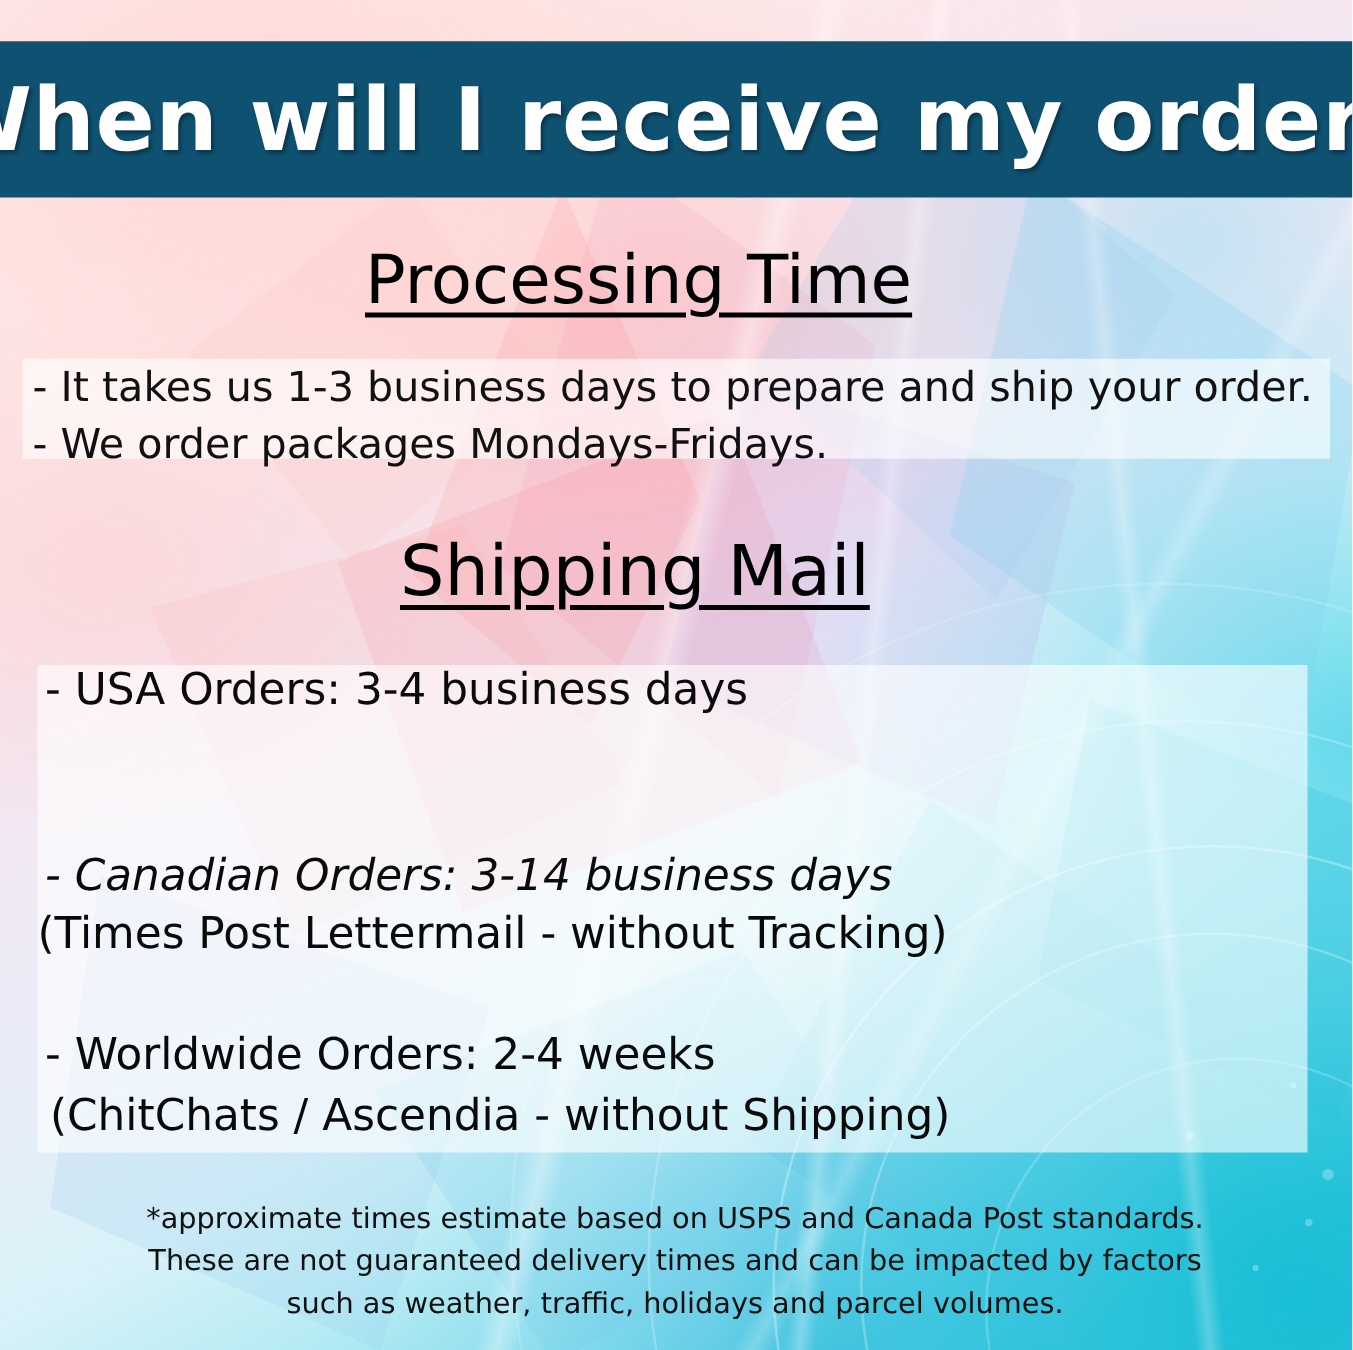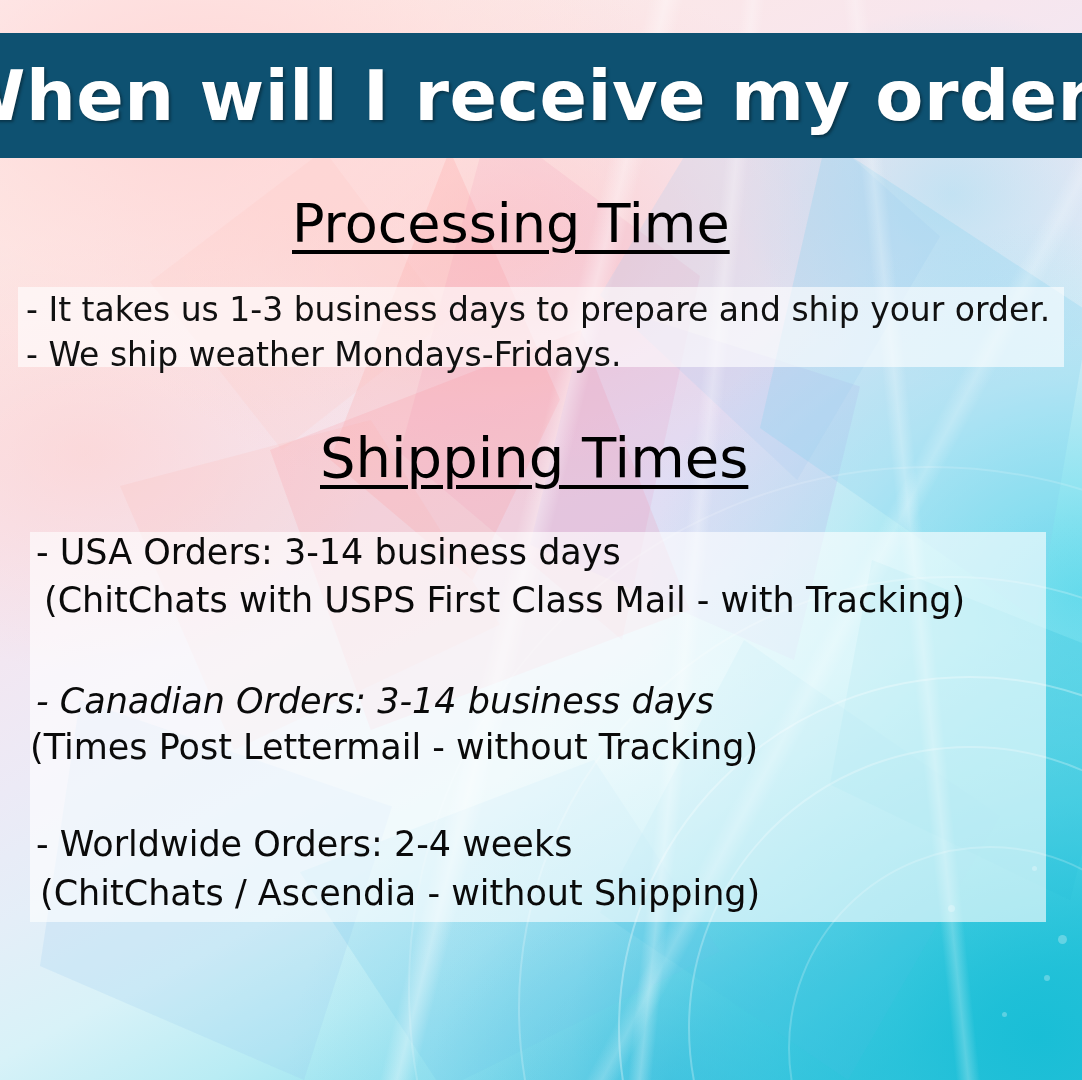--- a/index.html
+++ b/index.html
@@ -248,29 +248,33 @@
 
   <div id="header-bar">
     <div id="header-title">When will I receive my order?</div>
   </div>
 
   <div class="section-heading" id="heading-processing">Processing Time</div>
 
   <div class="panel" id="panel-processing"></div>
 
   <div class="body-line" id="proc-line-1">- It takes us 1-3 business days to prepare and ship your order.</div>
-  <div class="body-line" id="proc-line-2">- We ship weather Mondays-Fridays.</div>
-
-  <div class="section-heading" id="heading-shipping">Shipping Times</div>
+  <div class="body-line" id="proc-line-2">- We order packages Mondays-Fridays.</div>
+
+  <div class="section-heading" id="heading-shipping">Shipping Mail</div>
 
   <div class="panel" id="panel-shipping"></div>
 
-  <div class="ship-line" id="ship-usa-1">- USA Orders: 3-14 business days</div>
-  <div class="ship-line" id="ship-usa-2">(ChitChats with USPS First Class Mail - with Tracking)</div>
+  <div class="ship-line" id="ship-usa-1">- USA Orders: 3-4 business days</div>
 
   <div class="ship-line" id="ship-can-1">- Canadian Orders: 3-14 business days</div>
   <div class="ship-line" id="ship-can-2">(Times Post Lettermail - without Tracking)</div>
 
   <div class="ship-line" id="ship-wld-1">- Worldwide Orders: 2-4 weeks</div>
   <div class="ship-line" id="ship-wld-2">(ChitChats / Ascendia - without Shipping)</div>
 
+  <div id="panel-footer">
+    <div class="footer-line" id="foot-1">*approximate times estimate based on USPS and Canada Post standards.</div>
+    <div class="footer-line" id="foot-2">These are not guaranteed delivery times and can be impacted by factors</div>
+    <div class="footer-line" id="foot-3">such as weather, traffic, holidays and parcel volumes.</div>
+  </div>
 
 </div>
 
 </body></html>

